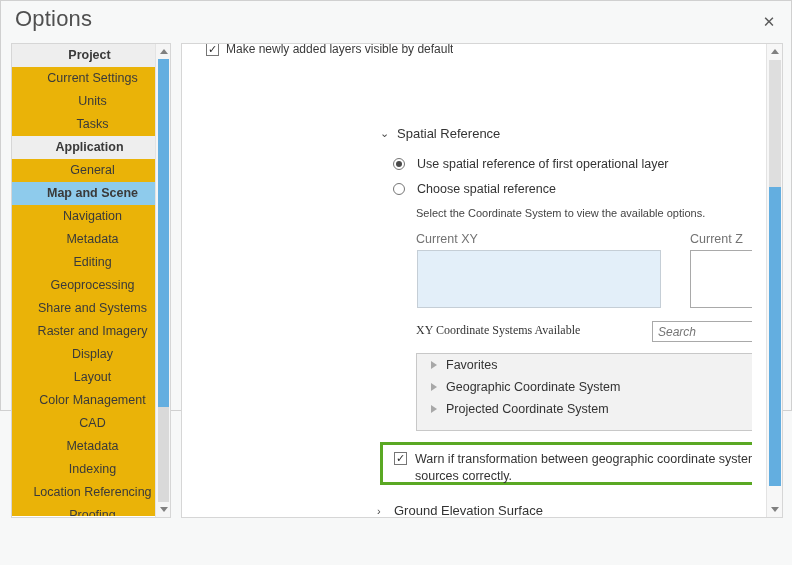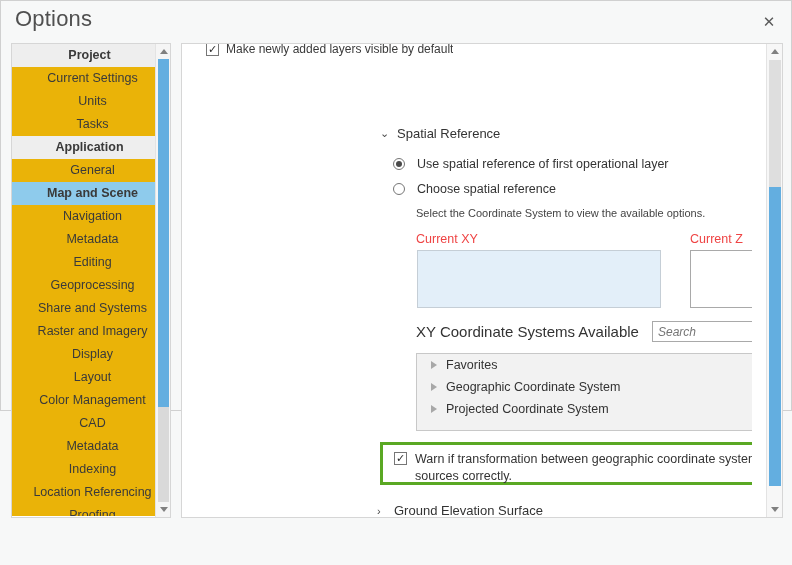--- a/index.html
+++ b/index.html
@@ -112,36 +112,36 @@
     border-radius:50%;background:#4a4a4a;
   }
   .cbx{
     width:13px;height:13px;border:1px solid #767676;background:#fff;
     box-sizing:border-box;position:relative;flex:none;
     display:flex;align-items:center;justify-content:center;
     font-size:11px;color:#2b2b2b;line-height:1;
   }
 
   .hint-text{position:absolute;font-size:11px;color:#444;}
-  .field-label{position:absolute;font-size:12.5px;color:#ef4444;}
+  .field-label{position:absolute;font-size:12.5px;color:#737373;}
 
   #current-xy-box{
     position:absolute;left:235px;top:206px;width:244px;height:58px;
     background:#e3eff9;border:1px solid #c5ced6;box-sizing:border-box;
   }
   #current-z-box{
     position:absolute;left:508px;top:206px;width:240px;height:58px;
     background:#ffffff;border:1px solid #a9a9a9;box-sizing:border-box;
     display:flex;align-items:center;justify-content:center;
     color:#a0a0a0;font-size:13px;
   }
 
   #xy-avail-label{
     position:absolute;left:234px;top:279px;
-    font-size:15px;color:#333;
+    font-size:12px;color:#333;font-family:Liberation Serif, serif;
   }
 
   #search-box{
     position:absolute;left:470px;top:277px;width:167px;height:21px;
     border:1px solid #a9a9a9;background:#fff;box-sizing:border-box;
     display:flex;align-items:center;
   }
   #search-input{
     flex:1;border:0;outline:0;background:transparent;
     font-family:"Liberation Sans", sans-serif;

